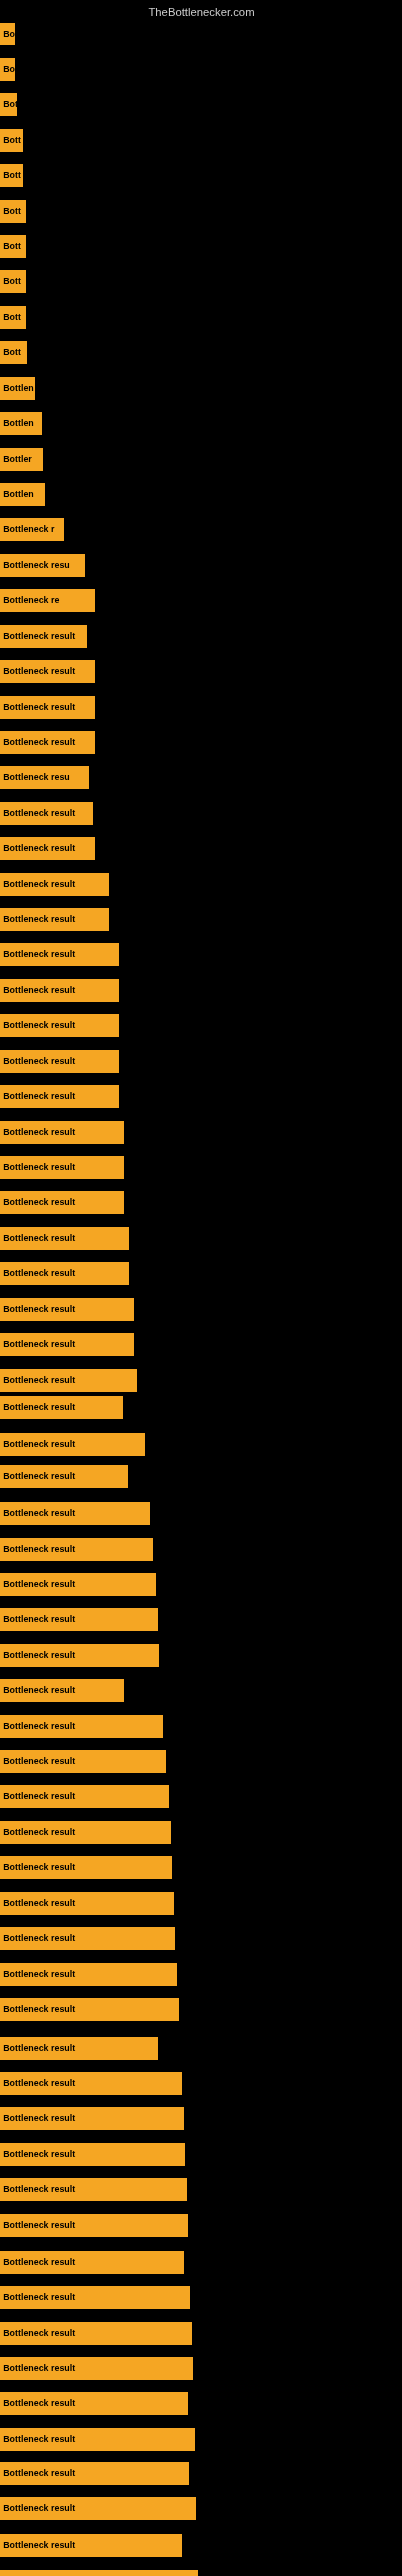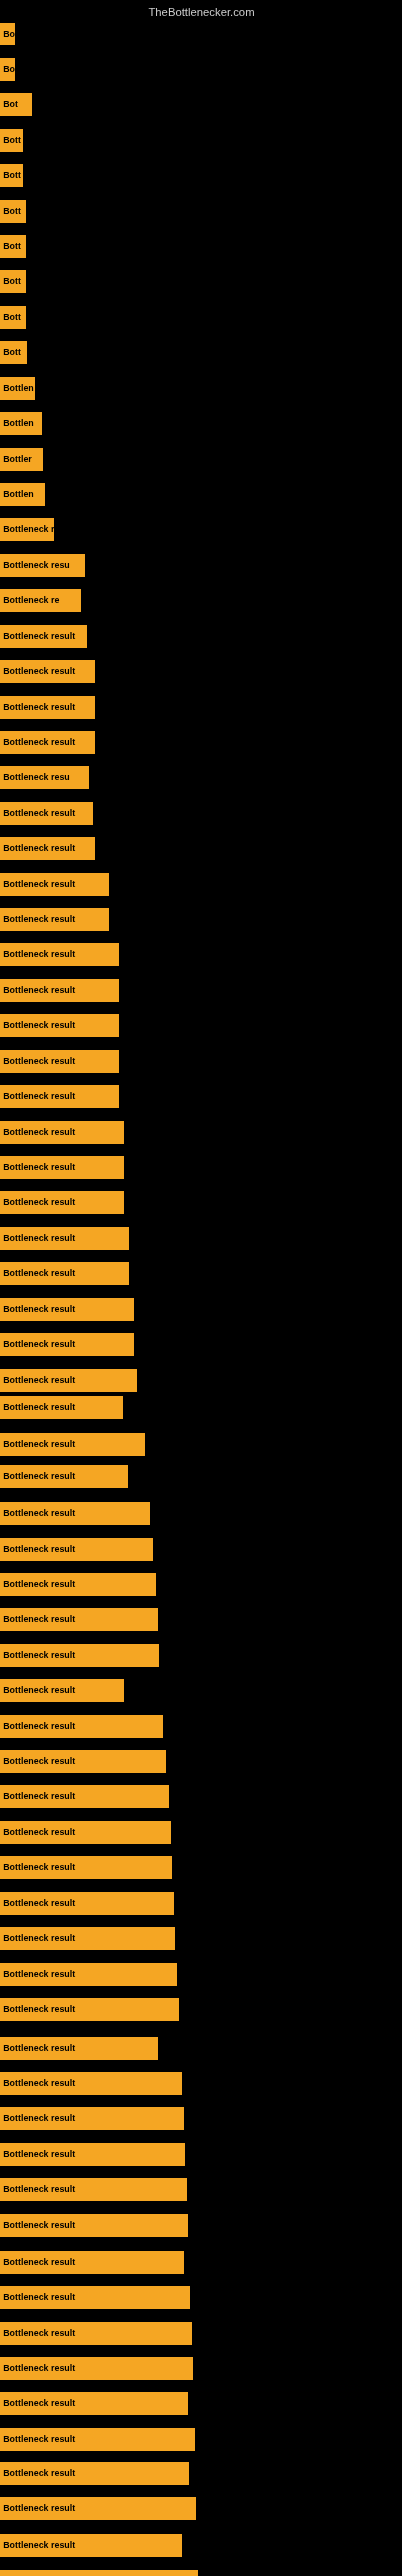--- a/index.html
+++ b/index.html
@@ -47,21 +47,21 @@
 
 <div class="site-title">TheBottlenecker.com</div>
 
 <div class="bar-container" style="top: 22.5px; left: 0px;">
     <div class="bar-label" style="width: 14.5px;">Bo</div>
   </div>
 <div class="bar-container" style="top: 58px; left: 0px;">
     <div class="bar-label" style="width: 14.5px;">Bo</div>
   </div>
 <div class="bar-container" style="top: 93px; left: 0px;">
-    <div class="bar-label" style="width: 32px;">Bot</div>
+    <div class="bar-label" style="width: 17px;">Bot</div>
   </div>
 <div class="bar-container" style="top: 129px; left: 0px;">
     <div class="bar-label" style="width: 22.5px;">Bott</div>
   </div>
 <div class="bar-container" style="top: 164px; left: 0px;">
     <div class="bar-label" style="width: 22.5px;">Bott</div>
   </div>
 <div class="bar-container" style="top: 200px; left: 0px;">
     <div class="bar-label" style="width: 26px;">Bott</div>
   </div>
@@ -83,27 +83,27 @@
 <div class="bar-container" style="top: 412px; left: 0px;">
     <div class="bar-label" style="width: 42px;">Bottlen</div>
   </div>
 <div class="bar-container" style="top: 448px; left: 0px;">
     <div class="bar-label" style="width: 43px;">Bottler</div>
   </div>
 <div class="bar-container" style="top: 483px; left: 0px;">
     <div class="bar-label" style="width: 45px;">Bottlen</div>
   </div>
 <div class="bar-container" style="top: 518px; left: 0px;">
-    <div class="bar-label" style="width: 54px;">Bottleneck r</div>
+    <div class="bar-label" style="width: 64px;">Bottleneck r</div>
   </div>
 <div class="bar-container" style="top: 554px; left: 0px;">
     <div class="bar-label" style="width: 85px;">Bottleneck resu</div>
   </div>
 <div class="bar-container" style="top: 589px; left: 0px;">
-    <div class="bar-label" style="width: 81px;">Bottleneck re</div>
+    <div class="bar-label" style="width: 95px;">Bottleneck re</div>
   </div>
 <div class="bar-container" style="top: 625px; left: 0px;">
     <div class="bar-label" style="width: 87px;">Bottleneck result</div>
   </div>
 <div class="bar-container" style="top: 660px; left: 0px;">
     <div class="bar-label" style="width: 95px;">Bottleneck result</div>
   </div>
 <div class="bar-container" style="top: 696px; left: 0px;">
     <div class="bar-label" style="width: 95px;">Bottleneck result</div>
   </div>

